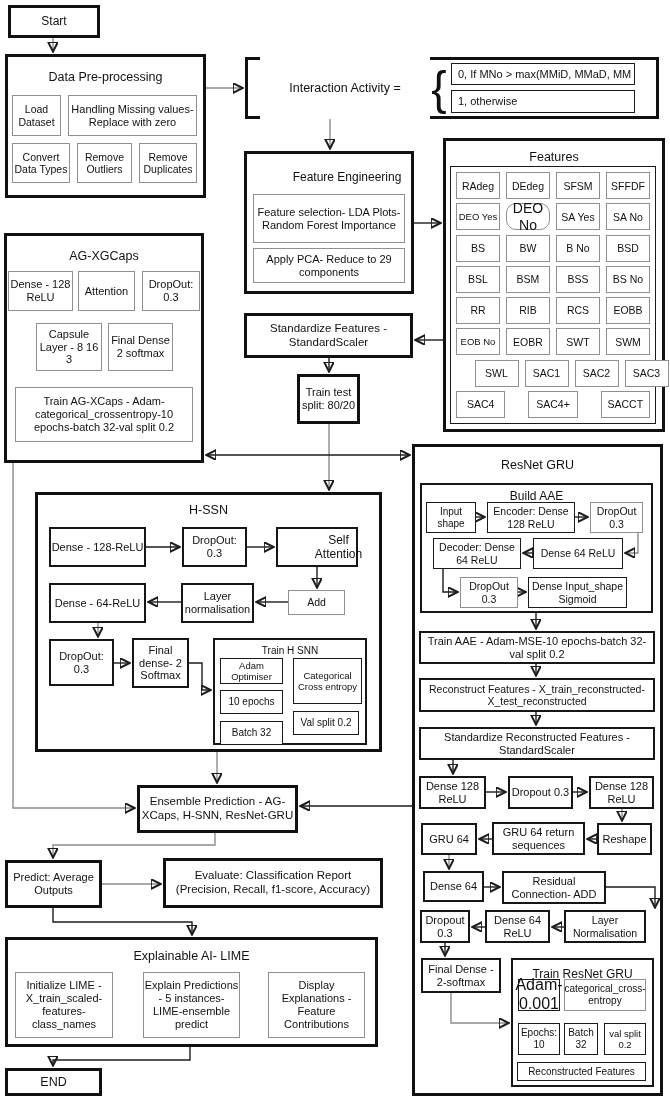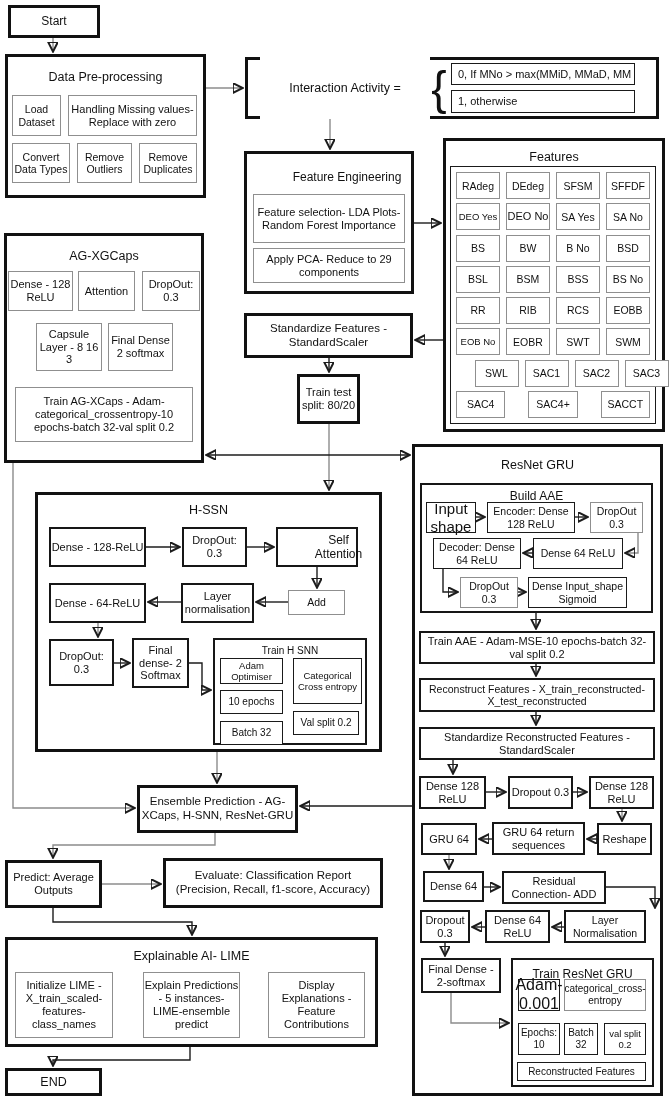--- a/index.html
+++ b/index.html
@@ -146,21 +146,21 @@
 
   <div class="node b1" style="left:450px;top:166px;width:206px;height:258px;display:flex;flex-direction:column;justify-content:space-evenly;padding:1px 5px;">
     <div class="frow" style="width:100%;">
       <span class="fcell">RAdeg</span>
       <span class="fcell">DEdeg</span>
       <span class="fcell">SFSM</span>
       <span class="fcell">SFFDF</span>
     </div>
     <div class="frow" style="width:100%;">
       <span class="fcell" style="font-size:9.5px;">DEO Yes</span>
-      <span class="fcell" style="font-size:11px;">DEO No</span>
+      <span class="fcell" style="font-size:14px;border-radius:10px;">DEO No</span>
       <span class="fcell">SA Yes</span>
       <span class="fcell">SA No</span>
     </div>
     <div class="frow" style="width:100%;">
       <span class="fcell">BS</span>
       <span class="fcell">BW</span>
       <span class="fcell">B No</span>
       <span class="fcell">BSD</span>
     </div>
     <div class="frow" style="width:100%;">
@@ -260,21 +260,21 @@
   <div class="node b1" style="left:220px;top:690px;width:63px;height:24px;font-size:10px;">
     <span>10 epochs</span>
   </div>
   <div class="node b1" style="left:220px;top:721px;width:63px;height:24px;font-size:10px;">
     <span>Batch 32</span>
   </div>
   <div class="node b1" style="left:293px;top:711px;width:66px;height:24px;font-size:10px;">
     <span>Val split 0.2</span>
   </div>
 
-  <div class="node b1" style="left:426px;top:502px;width:50px;height:31px;font-size:15px;">
+  <div class="node b1" style="left:426px;top:502px;width:50px;height:31px;font-size:10px;">
     <span>Input shape</span>
   </div>
   <div class="node b1" style="left:487px;top:502px;width:88px;height:31px;font-size:10.5px;">
     <span>Encoder: Dense 128 ReLU</span>
   </div>
   <div class="node bg" style="left:590px;top:502px;width:53px;height:31px;font-size:10.5px;">
     <span>DropOut 0.3</span>
   </div>
   <div class="node b1" style="left:433px;top:538px;width:88px;height:31px;font-size:10.5px;">
     <span>Decoder: Dense 64 ReLU</span>

